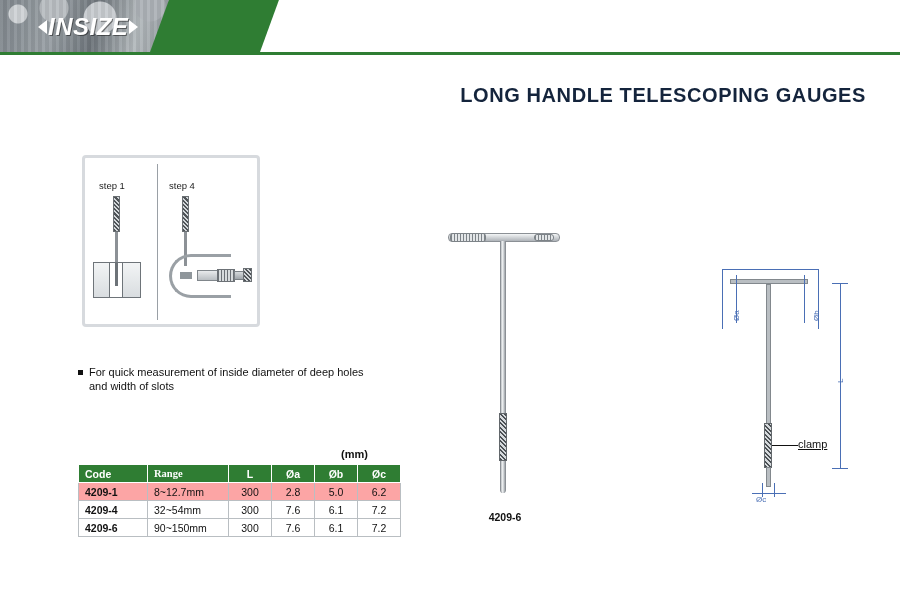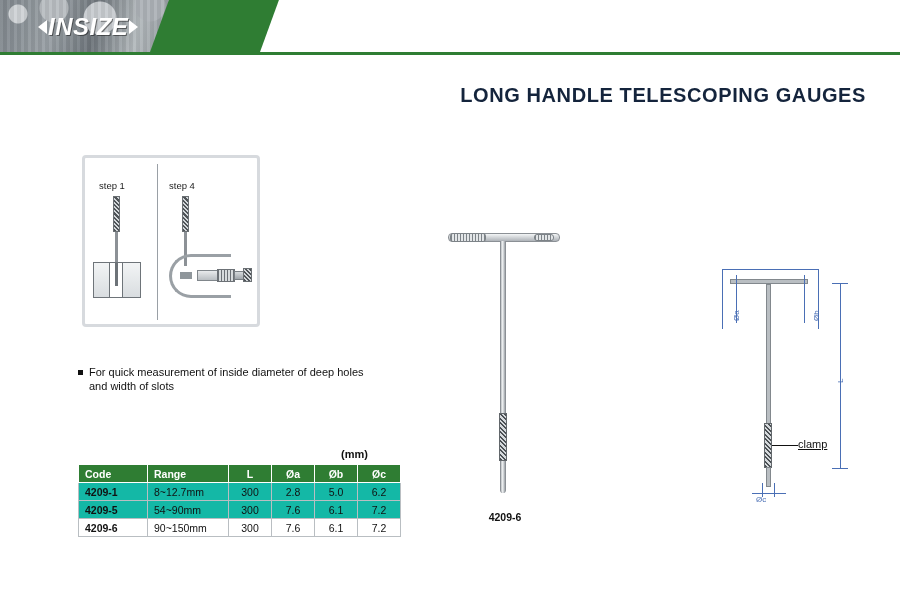--- a/index.html
+++ b/index.html
@@ -238,26 +238,26 @@
     height: 17px;
     padding: 0 6px;
     text-align: left;
   }
   table.spec td {
     border: 1px solid #b9bec2;
     height: 17px;
     padding: 0 6px;
     background: #ffffff;
   }
-  table.spec tr.alt td { background: #14b8a6; }
+  table.spec tr.alt td { background: #fca5a5; }
   table.spec td.code { font-weight: bold; width: 56px; }
   table.spec td.range { width: 68px; margin-left: 24px; }
   table.spec td.num { text-align: center; width: 30px; }
   table.spec th.code { width: 56px; }
-  table.spec th.range { width: 68px; }
+  table.spec th.range { width: 68px; font-family: Liberation Serif, serif; }
   table.spec th.num { text-align: center; width: 30px; }
 
   
   .center-product { position: absolute; left: 430px; top: 215px; width: 150px; height: 300px; }
   .cp-caption {
     position: absolute;
     left: 430px; top: 511px;
     width: 150px;
     text-align: center;
     font-size: 10.5px;
@@ -382,23 +382,23 @@
   </thead>
   <tbody>
     <tr class="alt">
       <td class="code">4209-1</td>
       <td class="range">8~12.7mm</td>
       <td class="num">300</td>
       <td class="num">2.8</td>
       <td class="num">5.0</td>
       <td class="num">6.2</td>
     </tr>
-    <tr class="alt">
-      <td class="code">4209-5</td>
-      <td class="range">54~90mm</td>
+    <tr>
+      <td class="code">4209-4</td>
+      <td class="range">32~54mm</td>
       <td class="num">300</td>
       <td class="num">7.6</td>
       <td class="num">6.1</td>
       <td class="num">7.2</td>
     </tr>
     <tr>
       <td class="code">4209-6</td>
       <td class="range">90~150mm</td>
       <td class="num">300</td>
       <td class="num">7.6</td>

